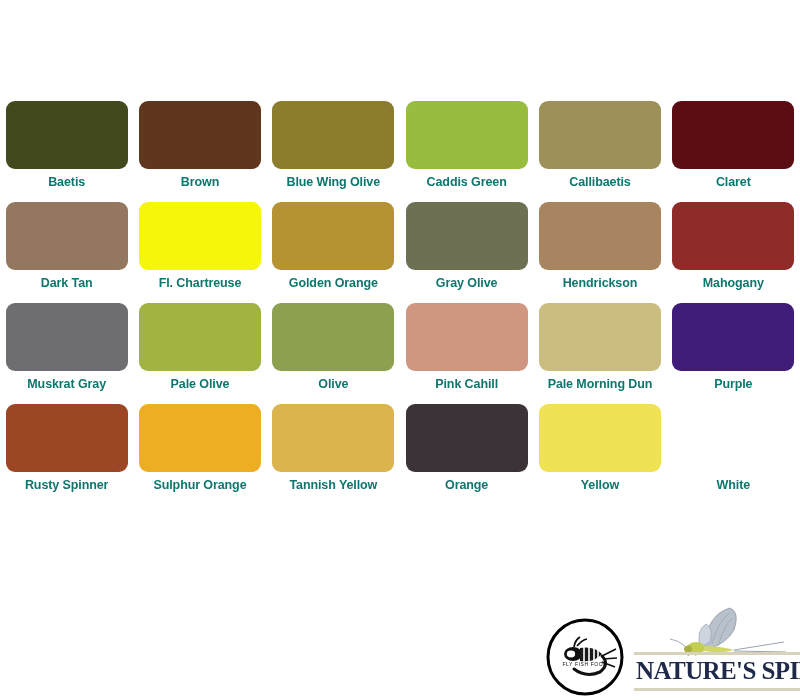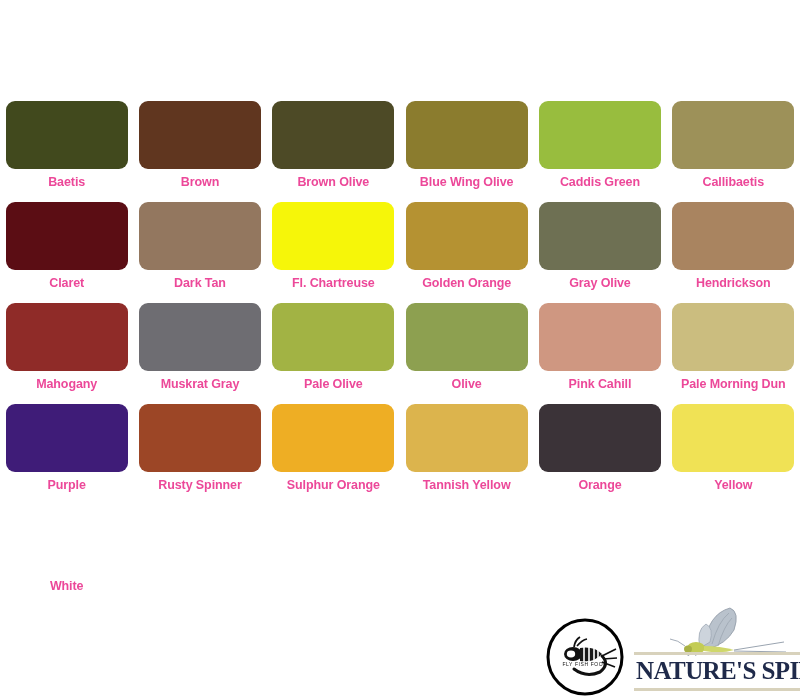--- a/index.html
+++ b/index.html
@@ -47,21 +47,21 @@
     flex: 0 0 auto;
   }
 
   .swatch-label {
     margin-top: 5px;
     width: 128px;
     text-align: center;
     font-family: "Liberation Sans", sans-serif;
     font-size: 12.5px;
     font-weight: bold;
-    color: #ec4899;
+    color: #0f766e;
     line-height: 1.33;
     letter-spacing: -0.1px;
   }
 
   
   #footer-logos {
     position: absolute;
     left: 538px;
     top: 608px;
     width: 262px;
@@ -118,24 +118,20 @@
   <div id="swatch-grid">
       <div class="swatch-cell">
         <div class="swatch-chip" style="background: rgb(65, 73, 29);"></div>
         <div class="swatch-label">Baetis</div>
       </div>
       <div class="swatch-cell">
         <div class="swatch-chip" style="background: rgb(96, 54, 31);"></div>
         <div class="swatch-label">Brown</div>
       </div>
       <div class="swatch-cell">
-        <div class="swatch-chip" style="background: rgb(77, 74, 38);"></div>
-        <div class="swatch-label">Brown Olive</div>
-      </div>
-      <div class="swatch-cell">
         <div class="swatch-chip" style="background: rgb(139, 124, 46);"></div>
         <div class="swatch-label">Blue Wing Olive</div>
       </div>
       <div class="swatch-cell">
         <div class="swatch-chip" style="background: rgb(152, 189, 62);"></div>
         <div class="swatch-label">Caddis Green</div>
       </div>
       <div class="swatch-cell">
         <div class="swatch-chip" style="background: rgb(157, 145, 89);"></div>
         <div class="swatch-label">Callibaetis</div>

